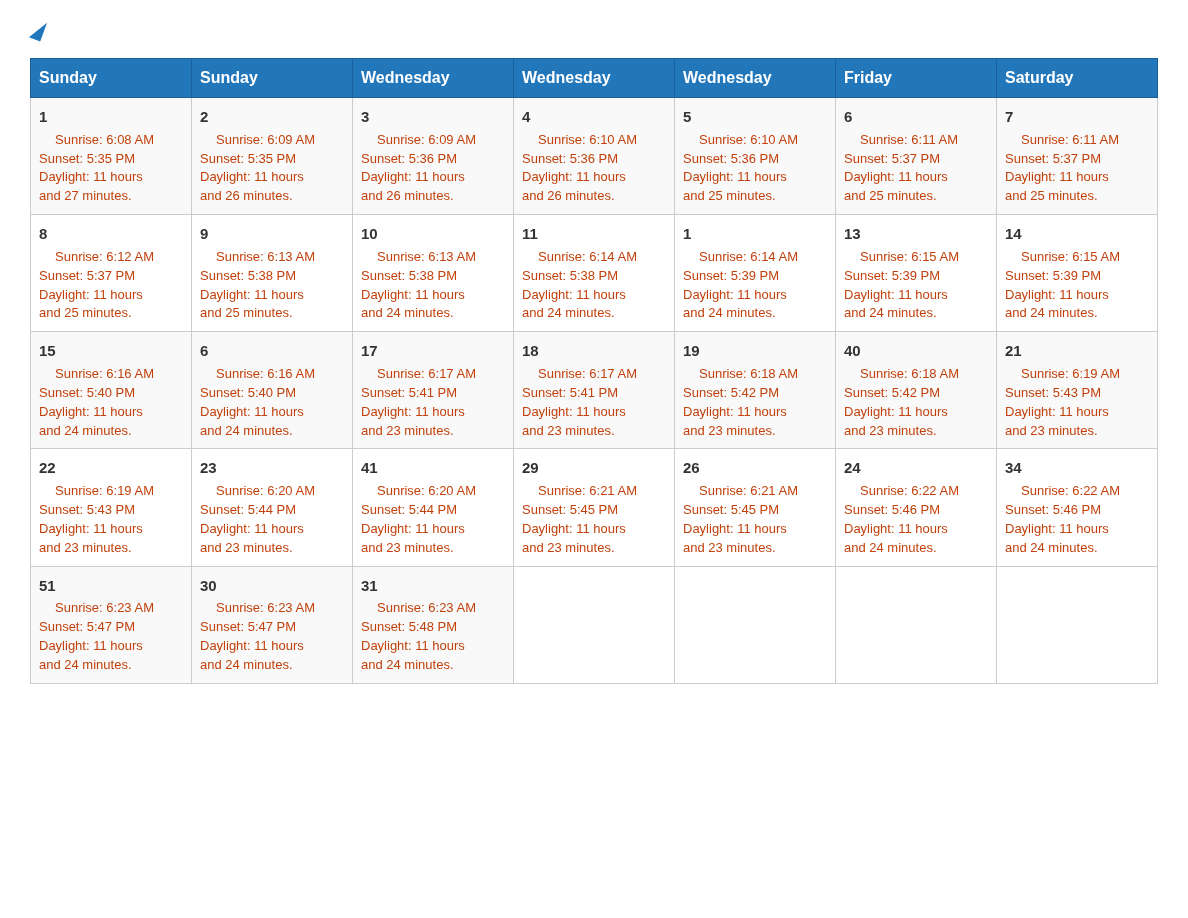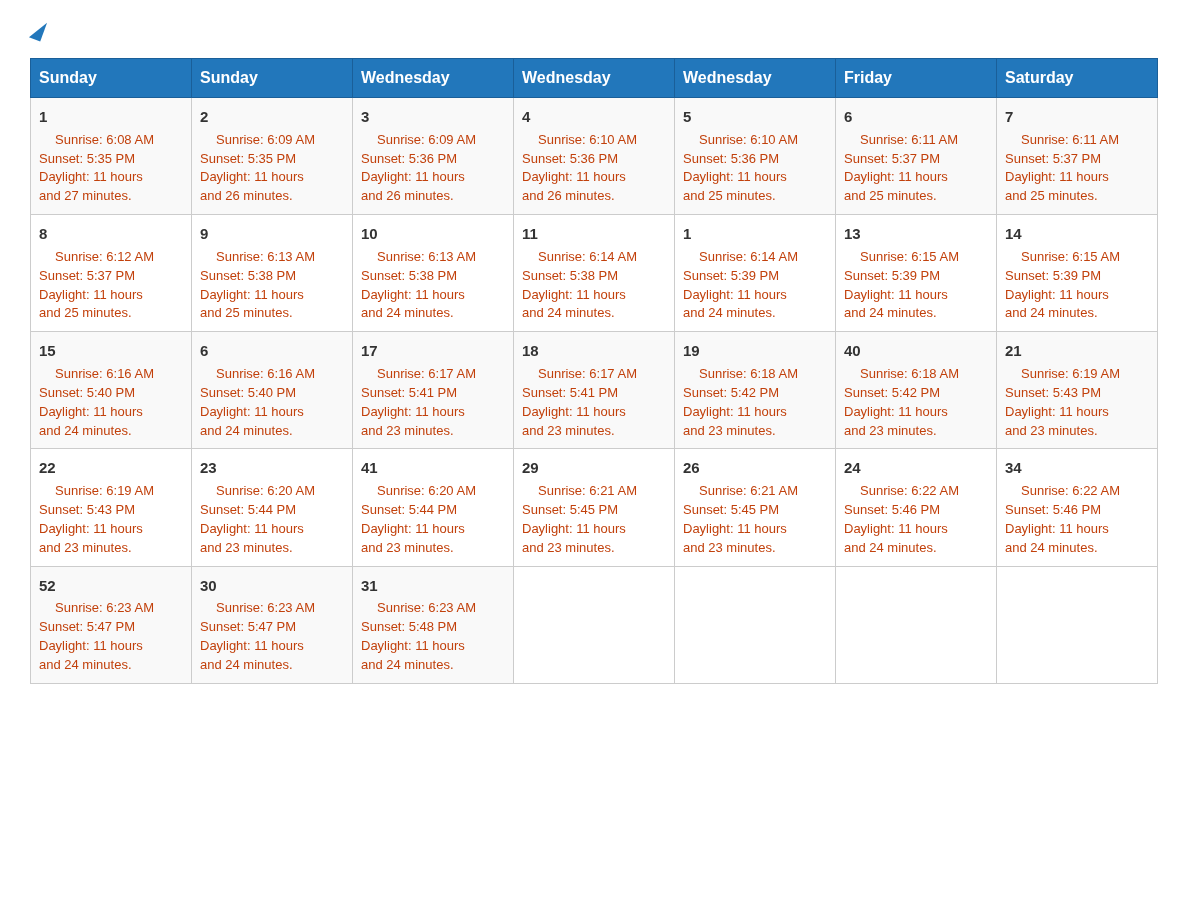--- a/index.html
+++ b/index.html
@@ -173,21 +173,21 @@
       <tr>
         <td><span class="day-number">22</span><span class="day-info">Sunrise: 6:19 AM<br>Sunset: 5:43 PM<br>Daylight: 11 hours<br>and 23 minutes.</span></td>
         <td><span class="day-number">23</span><span class="day-info">Sunrise: 6:20 AM<br>Sunset: 5:44 PM<br>Daylight: 11 hours<br>and 23 minutes.</span></td>
         <td><span class="day-number">41</span><span class="day-info">Sunrise: 6:20 AM<br>Sunset: 5:44 PM<br>Daylight: 11 hours<br>and 23 minutes.</span></td>
         <td><span class="day-number">29</span><span class="day-info">Sunrise: 6:21 AM<br>Sunset: 5:45 PM<br>Daylight: 11 hours<br>and 23 minutes.</span></td>
         <td><span class="day-number">26</span><span class="day-info">Sunrise: 6:21 AM<br>Sunset: 5:45 PM<br>Daylight: 11 hours<br>and 23 minutes.</span></td>
         <td><span class="day-number">24</span><span class="day-info">Sunrise: 6:22 AM<br>Sunset: 5:46 PM<br>Daylight: 11 hours<br>and 24 minutes.</span></td>
         <td><span class="day-number">34</span><span class="day-info">Sunrise: 6:22 AM<br>Sunset: 5:46 PM<br>Daylight: 11 hours<br>and 24 minutes.</span></td>
       </tr>
       <tr>
-        <td><span class="day-number">52</span><span class="day-info">Sunrise: 6:23 AM<br>Sunset: 5:47 PM<br>Daylight: 11 hours<br>and 24 minutes.</span></td>
+        <td><span class="day-number">51</span><span class="day-info">Sunrise: 6:23 AM<br>Sunset: 5:47 PM<br>Daylight: 11 hours<br>and 24 minutes.</span></td>
         <td><span class="day-number">30</span><span class="day-info">Sunrise: 6:23 AM<br>Sunset: 5:47 PM<br>Daylight: 11 hours<br>and 24 minutes.</span></td>
         <td><span class="day-number">31</span><span class="day-info">Sunrise: 6:23 AM<br>Sunset: 5:48 PM<br>Daylight: 11 hours<br>and 24 minutes.</span></td>
         <td class="empty"></td>
         <td class="empty"></td>
         <td class="empty"></td>
         <td class="empty"></td>
       </tr>
     </tbody>
 </table>
 

